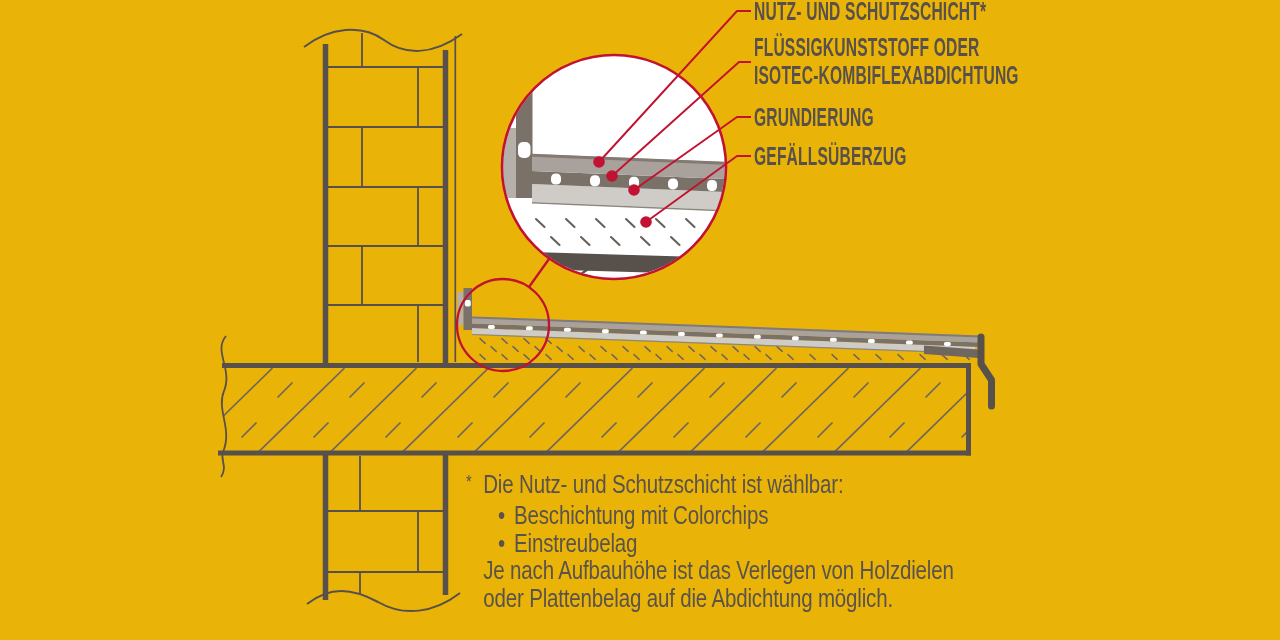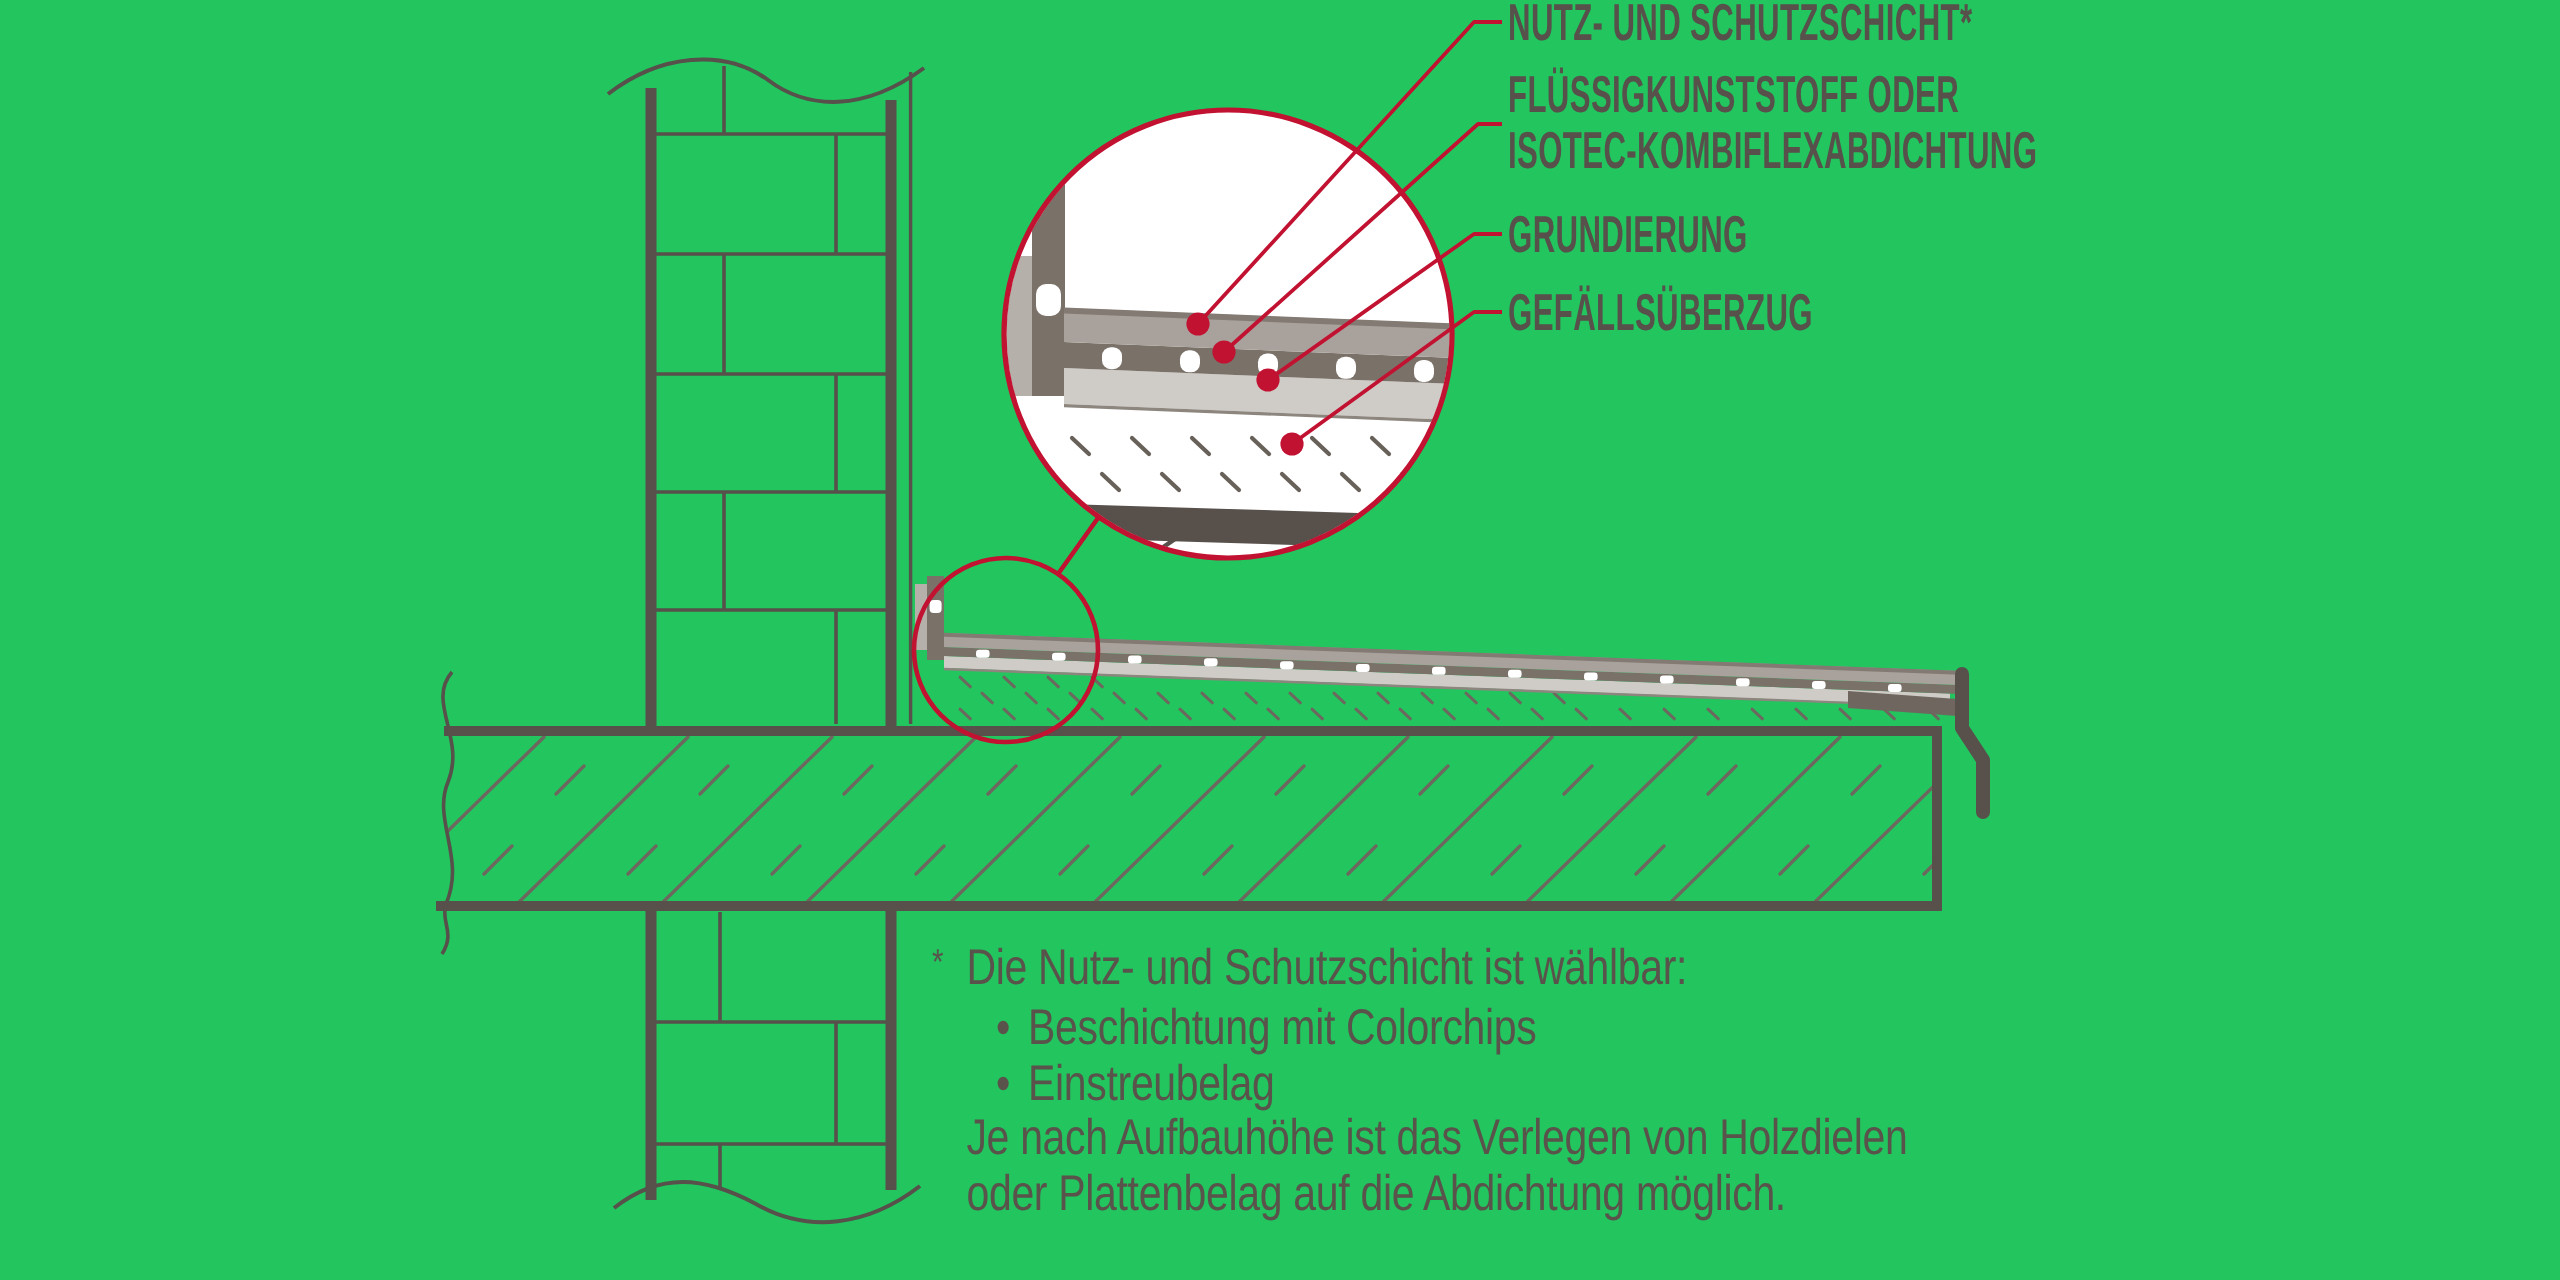--- a/index.html
+++ b/index.html
@@ -1,16 +1,16 @@
 <!DOCTYPE html>
 <html><head>
 <meta charset="utf-8">
 <style>
   html,body{margin:0;padding:0;background:#ffffff;}
-  .stage{position:relative;width:1280px;height:640px;background:#22c55e;overflow:hidden;
+  .stage{position:relative;width:1280px;height:640px;background:#eab308;overflow:hidden;
          font-family:"Liberation Sans",sans-serif;}
   .stage svg{position:absolute;left:0;top:0;}
 
   
   .callouts{position:absolute;left:0;top:0;width:1280px;height:640px;pointer-events:none;}
   .callout-label{position:absolute;left:754px;color:#57504b;font-weight:700;font-size:26px;
                  line-height:28px;white-space:nowrap;transform:scaleX(0.60);
                  transform-origin:0 0;letter-spacing:0.3px;}
 
   

